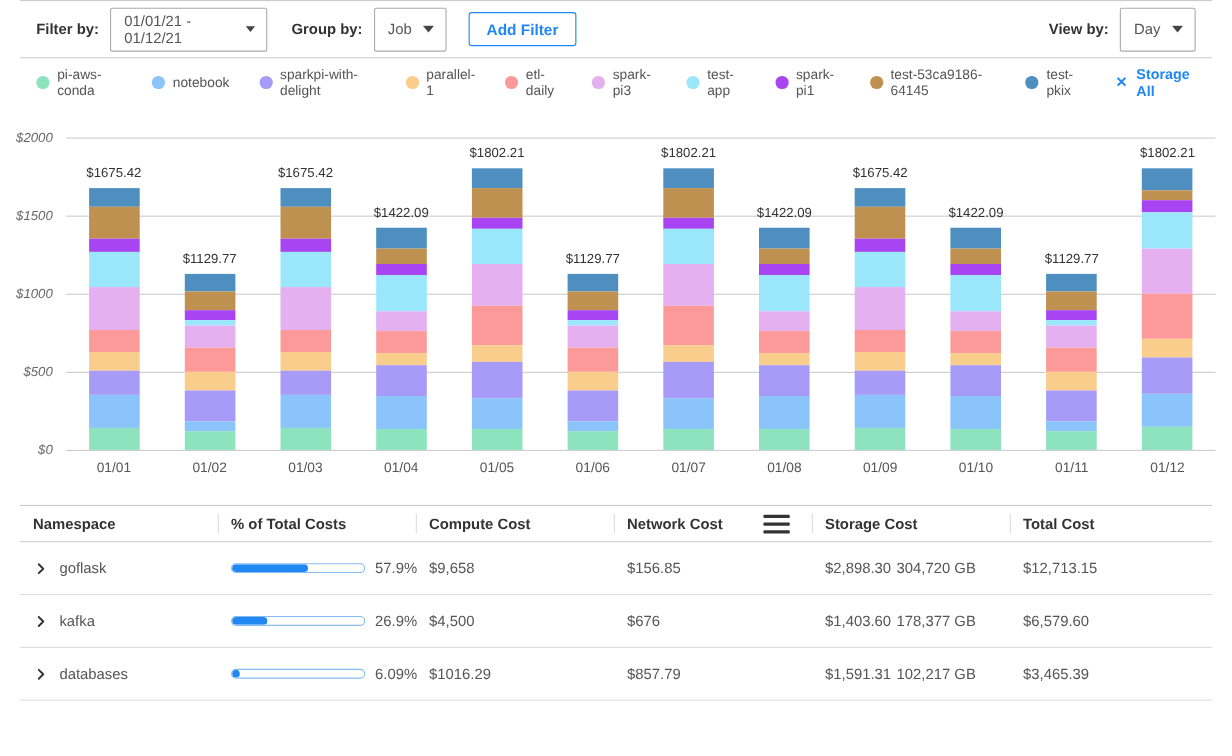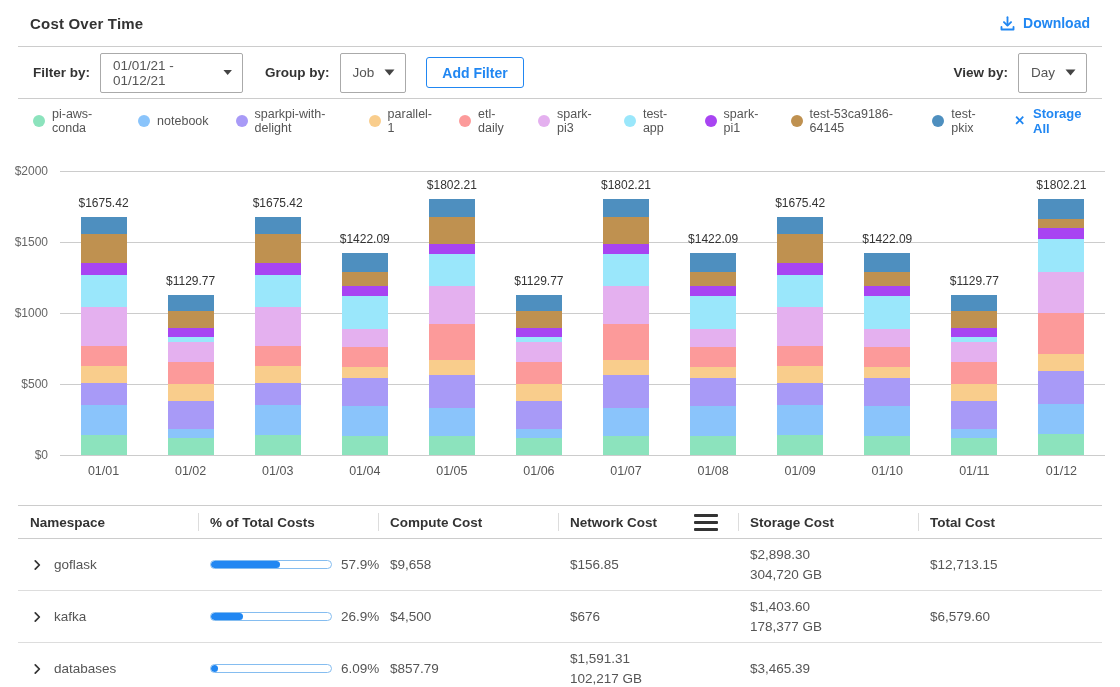--- a/index.html
+++ b/index.html
@@ -29,21 +29,21 @@
   .leg { display: flex; align-items: center; gap: 7px; cursor: pointer; }
   .dot { width: 12px; height: 12px; border-radius: 50%; flex: none; }
   .leg-label { font-size: 12.5px; color: #555; }
   .deselect { margin-left: auto; display: flex; align-items: center; gap: 8px; color: #2187f2;
               font-size: 13px; font-weight: bold; cursor: pointer; }
   .deselect .x { font-size: 13px; }
 
   
   .chart { position: relative; margin-top: 29px; }
   .ylabs { position: absolute; left: 0; top: 0; width: 48px; height: 284px; }
-  .ylab { position: absolute; right: 0; transform: translateY(-50%); font-size: 12px; color: #666; }
+  .ylab { position: absolute; right: 0; transform: translateY(-50%); font-size: 12px; color: #666; font-style: italic; }
   .plot { position: relative; margin: 0 15px 0 60px; height: 284px; }
   .grid { position: absolute; left: 0; right: 0; height: 1px; background: #ccc; }
   .slots { position: absolute; inset: 0; display: flex; }
   .slot { position: relative; flex: 1; display: flex; align-items: flex-end; justify-content: center; }
   .bar { display: flex; flex-direction: column-reverse; width: 46px; }
   .seg { width: 100%; }
   .total { position: absolute; left: -20px; right: -20px; text-align: center; font-size: 12px; color: #333; }
   .xlabs { display: flex; margin: 0 15px 0 60px; padding-top: 9px; }
   .xlab { flex: 1; text-align: center; font-size: 12.5px; color: #555; }
 
@@ -57,38 +57,27 @@
   .th.net { justify-content: space-between; }
   .burger { display: flex; flex-direction: column; gap: 4px; width: 24px; cursor: pointer; margin-right: 10px; }
   .burger i { display: block; height: 3px; background: #333; border-radius: 1px; }
   .tr { border-bottom: 1px solid #ddd; min-height: 48px; color: #555; }
   .td { padding: 8px 10px 8px 12px; }
   .td.ns { display: flex; align-items: center; gap: 10px; color: #555; }
   .chev { flex: none; cursor: pointer; display: flex; }
   .pctcell { display: flex; align-items: center; gap: 9px; }
   .track { width: 122px; height: 9px; border: 1px solid #85bdf0; border-radius: 9px; overflow: hidden; background: #fff; flex: none; }
   .fill { height: 100%; background: #2187f2; border-radius: 9px; }
-  .net2 { display: flex; flex-direction: column; gap: 5px; }
+  .net2 { display: flex; flex-direction: row; gap: 5px; }
 </style>
 </head>
 <body>
 
 <div class="page">
 
-  <div class="hdr">
-    <h1>Cost Over Time</h1>
-    <div class="dl">
-      <svg width="17" height="17" viewBox="0 0 24 24" fill="none" stroke="#2187f2" stroke-width="2.6" stroke-linecap="round" stroke-linejoin="round">
-        <path d="M12 3v11"></path>
-          <path d="M7 10l5 5 5-5"></path>
-          <path d="M3.5 17v3.5h17V17"></path>
-      </svg>
-      <span>Download</span>
-    </div>
-  </div>
   <div class="rule"></div>
 
   <div class="fbar">
     <span class="lbl">Filter by:</span>
     <div class="select date">
       <span>01/01/21 - 01/12/21</span>
       <svg width="11" height="7" viewBox="0 0 11 7">
           <path d="M0.5 0.5h10L5.5 6.5z" fill="#444"></path>
         </svg>
     </div>
@@ -454,20 +443,21 @@
               </svg>
             </span>
             <span>databases</span>
           </div>
           <div class="td pctcell">
             <div class="track">
               <div class="fill" style="width: 6.09%;"></div>
             </div>
             <span>6.09%</span>
           </div>
+          <div class="td">$1016.29</div>
           <div class="td">$857.79</div>
           <div class="td net2">
             <span>$1,591.31</span>
             <span>102,217 GB</span>
           </div>
           <div class="td">$3,465.39</div>
         </div>
       </div>
   </div>
 

